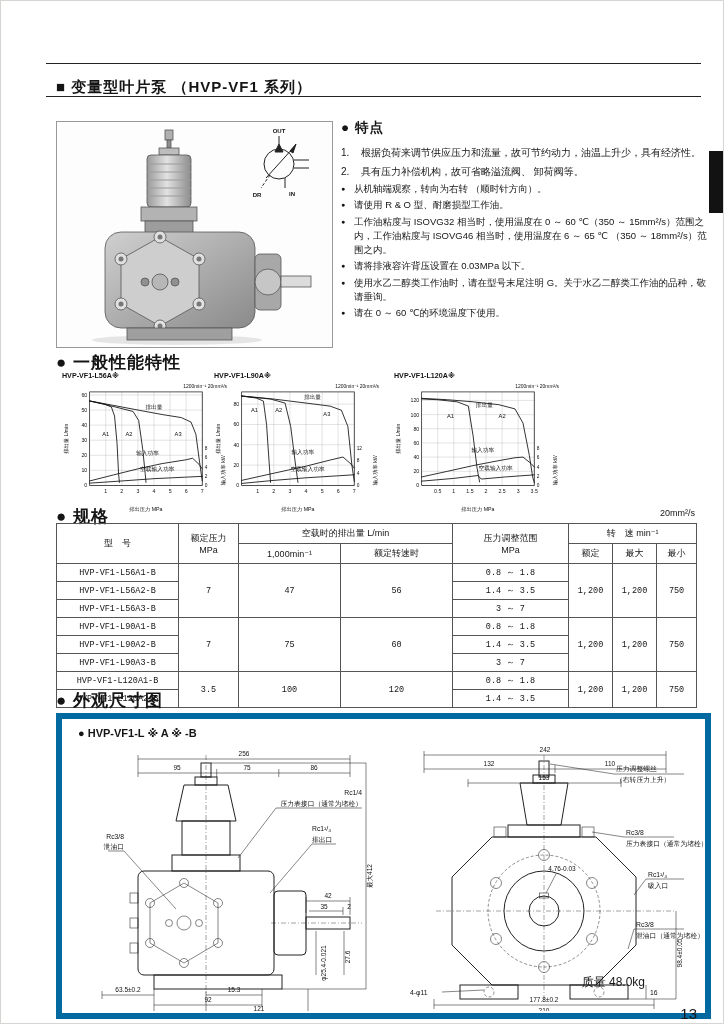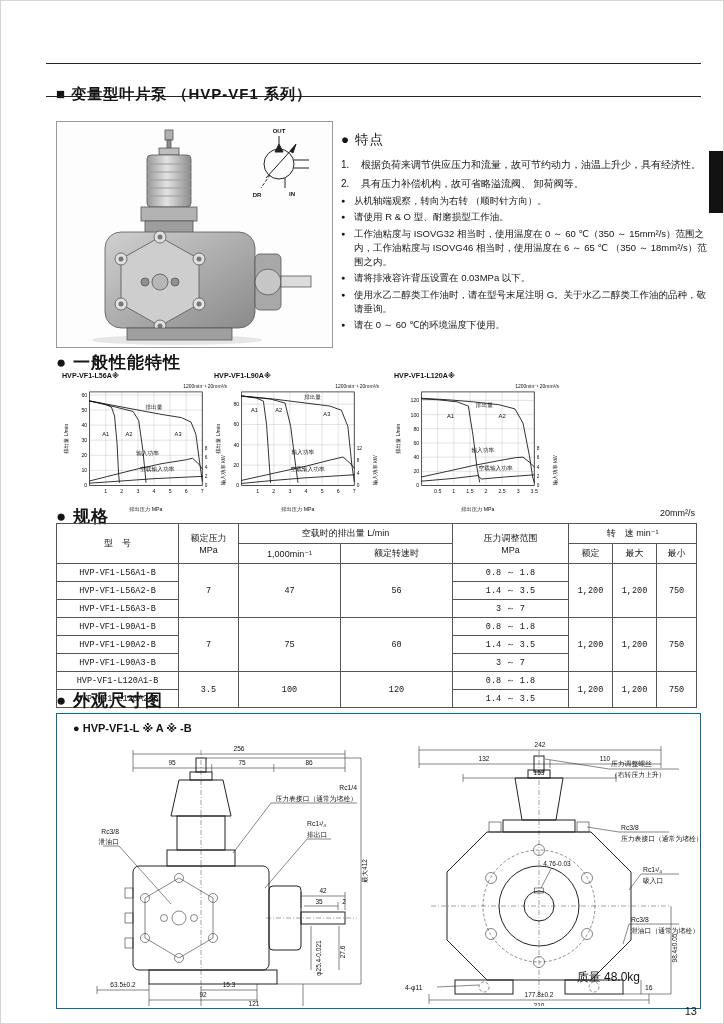--- a/index.html
+++ b/index.html
@@ -1,43 +1,43 @@
 <!DOCTYPE html>
 <html><head>
 <meta charset="utf-8">
 <style>
   html,body{margin:0;padding:0;background:#f2f2f0;}
   .page{position:relative;width:724px;height:1024px;background:#ffffff;
         font-family:"Liberation Sans","DejaVu Sans",sans-serif;color:#151515;
         overflow:hidden;border:1px solid #d5d5d2;box-sizing:border-box;}
   .rule{position:absolute;height:1px;background:#222;}
-  .title{position:absolute;left:55px;top:84px;font-size:15px;font-weight:bold;letter-spacing:1px;}
+  .title{position:absolute;left:55px;top:77px;font-size:15px;font-weight:bold;letter-spacing:1px;}
   .edge-tab{position:absolute;right:0;top:150px;width:14px;height:62px;background:#121212;}
   .photo-box{position:absolute;left:55px;top:120px;width:275px;height:225px;border:1px solid #999;background:#fdfdfd;}
   .sec-head{position:absolute;font-size:17px;font-weight:bold;letter-spacing:1px;}
   .features{position:absolute;left:340px;top:118px;width:366px;}
-  .features h3{margin:12px 0 8px 0;font-size:13.5px;font-weight:normal;letter-spacing:1px;}
+  .features h3{margin:0 0 8px 0;font-size:13.5px;font-weight:bold;letter-spacing:1px;}
   .fitem{display:flex;font-size:10px;line-height:1.55;margin-bottom:3px;}
   .fitem .no{flex:0 0 20px;}
   .fnotes{}
   .nitem{display:flex;font-size:9.5px;line-height:1.5;margin-bottom:2px;}
   .nitem .mk{flex:0 0 13px;font-size:7px;padding-top:2px;}
   .chart{position:absolute;top:368px;width:168px;}
   .spec-note{position:absolute;right:28px;top:507px;font-size:9px;}
   table.spec{position:absolute;left:55px;top:522px;width:640px;border-collapse:collapse;
              border:1.5px solid #333;table-layout:fixed;}
   table.spec th,table.spec td{border:1px solid #555;font-weight:normal;text-align:center;
              font-size:9px;padding:1px 2px;white-space:pre-line;}
   table.spec th{height:17px;}
   table.spec td{height:15px;font-family:"Liberation Mono","DejaVu Sans Mono",monospace;font-size:8.5px;}
   td.model{text-align:left;padding-left:4px;}
-  .dims-box{position:absolute;left:55px;top:712px;width:643px;height:294px;border:1px solid #0369a1;}
+  .dims-box{position:absolute;left:55px;top:712px;width:643px;height:294px;border:6px solid #0369a1;}
   .dims-model{position:absolute;left:16px;top:8px;font-size:11px;font-weight:bold;}
   .weight{position:absolute;right:60px;bottom:22px;font-size:12px;font-weight:normal;}
-  .pagenum{position:absolute;right:26px;top:1004px;font-size:11px;}
+  .pagenum{position:absolute;right:26px;top:1004px;font-size:15px;}
   
   .cg{stroke:#aaa;stroke-width:.35}
   .cf{fill:none;stroke:#222;stroke-width:.8}
   .cs{fill:none;stroke:#111;stroke-width:.9;stroke-linejoin:round;stroke-linecap:round}
   .ctm{font-size:5.5px;text-anchor:middle;fill:#111}
   .cte{font-size:5.5px;text-anchor:end;fill:#111}
   .cts{font-size:5px;text-anchor:start;fill:#111}
   .clb{font-size:6px;text-anchor:middle;fill:#111}
   .ctt{font-size:7.5px;text-anchor:start;fill:#111;font-weight:bold}
   .ctc{font-size:5.2px;text-anchor:end;fill:#111}

